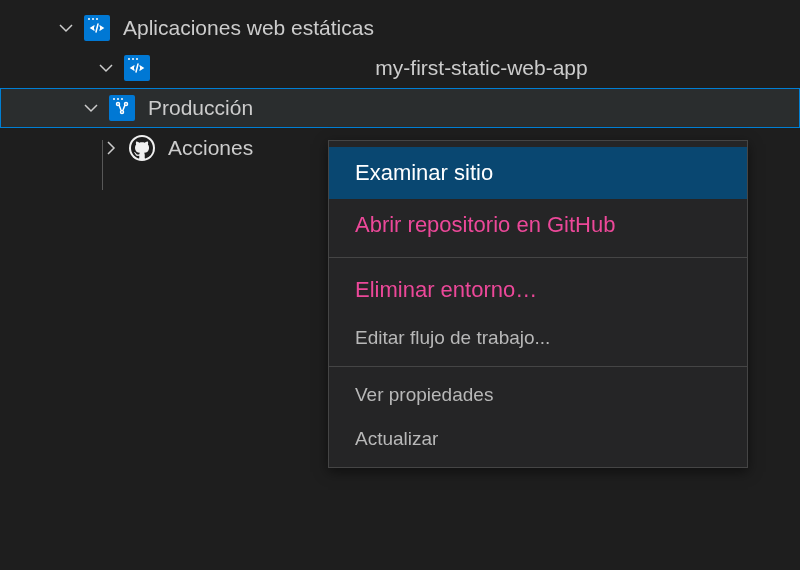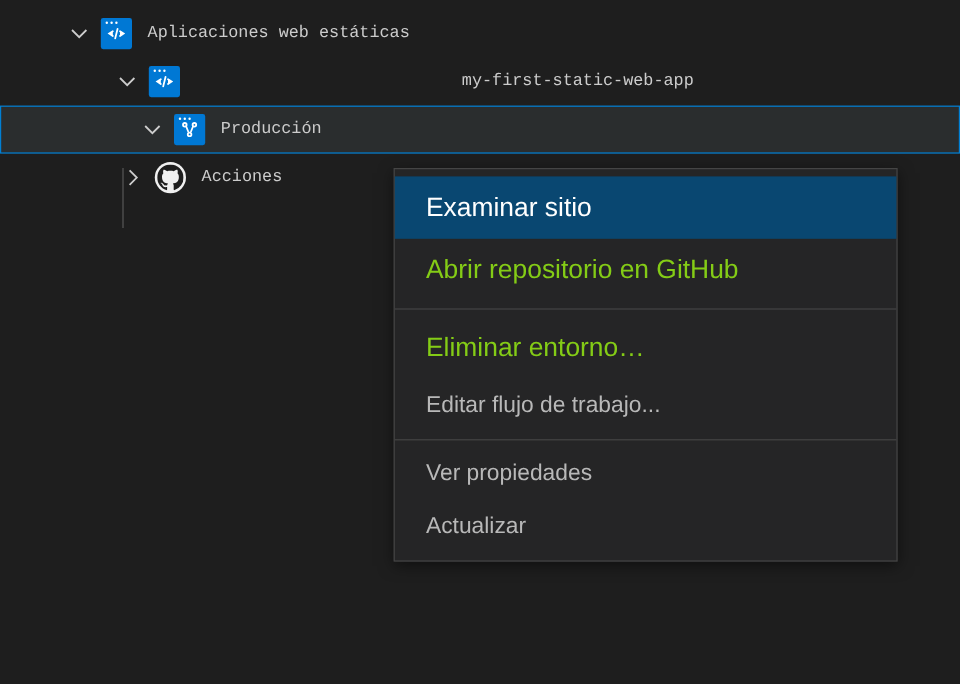--- a/index.html
+++ b/index.html
@@ -13,32 +13,31 @@
       position: relative;
     }
     .tree {
       padding-top: 8px;
     }
     .tree-row {
       display: flex;
       align-items: center;
       height: 40px;
       cursor: pointer;
-      font-size: 14px;
+      font-size: 21px;
       white-space: nowrap;
-      font-family: Liberation Mono, monospace;
     }
     .tree-row.selected {
       background: #2a2d2e;
       outline: 1px solid #007fd4;
       outline-offset: -1px;
     }
     .indent-0 { padding-left: 55px; }
     .indent-1 { padding-left: 95px; text-align: center; }
-    .indent-2 { padding-left: 116px; }
+    .indent-2 { padding-left: 80px; }
     .indent-3 { padding-left: 100px; }
     .chevron {
       width: 22px;
       height: 22px;
       display: inline-flex;
       align-items: center;
       justify-content: center;
       margin-right: 6px;
       flex-shrink: 0;
     }
@@ -104,21 +103,21 @@
       border: 1px solid #454545;
       box-shadow: 0 4px 12px rgba(0,0,0,0.5);
       padding: 6px 0;
     }
     .menu-item {
       padding: 0 26px;
       height: 52px;
       display: flex;
       align-items: center;
       font-size: 22px;
-      color: #84cc16;
+      color: #ec4899;
       cursor: pointer;
     }
     .menu-item.small {
       font-size: 19px;
       height: 44px;
       color: #b8b8b8;
     }
     .menu-item.highlighted {
       background: #094771;
       color: #ffffff;

